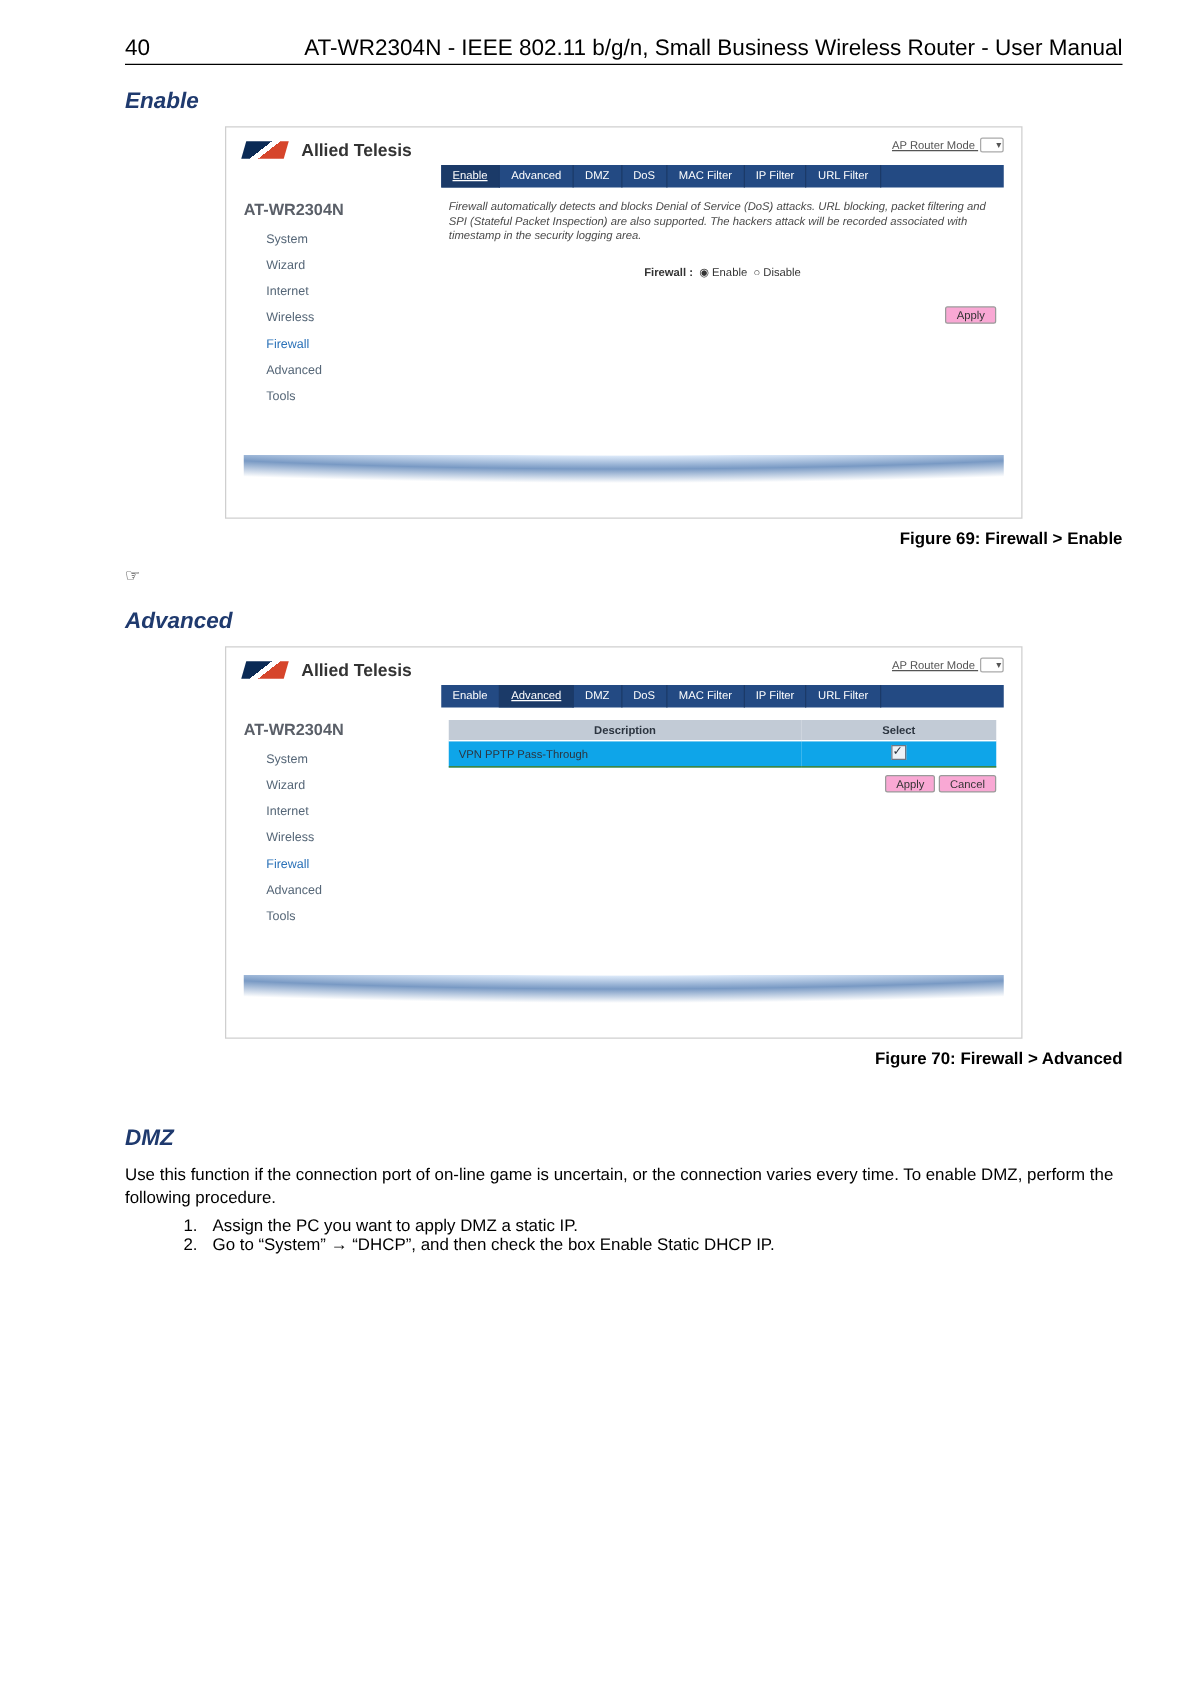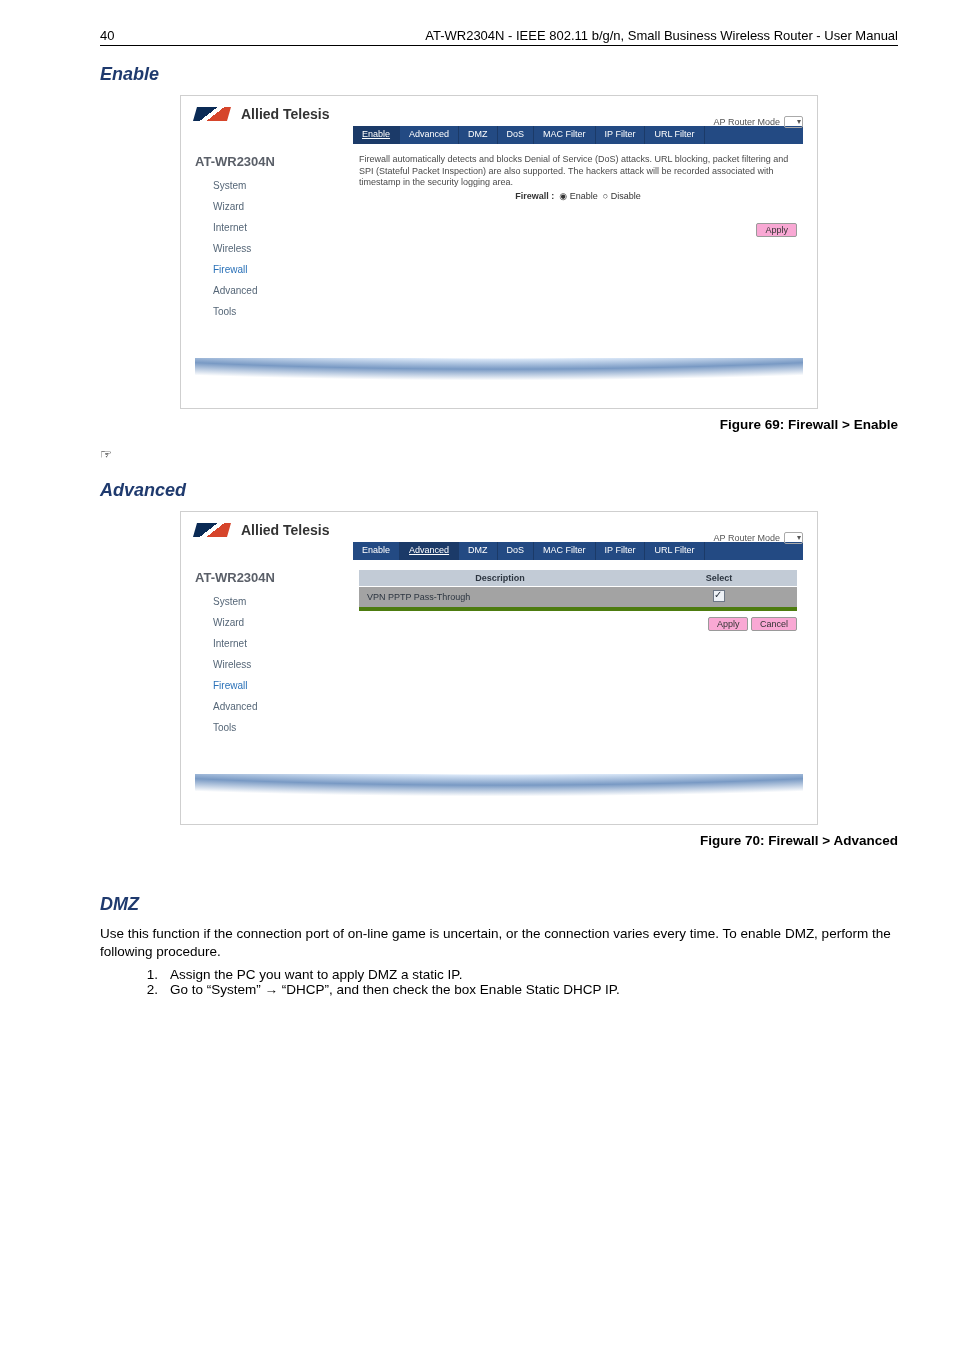--- a/index.html
+++ b/index.html
@@ -13,21 +13,21 @@
   }
   .page {
     width: 954px;
     min-height: 1350px;
     box-sizing: border-box;
     padding: 28px 56px 56px 100px;
   }
   .header-line {
     display: flex;
     justify-content: space-between;
-    font-size: 13px;
+    font-size: 18px;
     border-bottom: 1px solid #000;
     padding-bottom: 2px;
     margin-bottom: 14px;
   }
   .section-heading {
     font-style: italic;
     font-weight: bold;
     color: #1f3a6e;
     font-size: 18px;
     margin: 18px 0 10px 0;
@@ -69,23 +69,24 @@
     background: #fff;
     font-family: Tahoma, Arial, sans-serif;
     font-size: 10px;
     color: #333;
     padding: 10px 14px 22px 14px;
     position: relative;
   }
   .shot .mode-pill {
     position: absolute;
     right: 14px;
-    top: 20px;
+    top: 8px;
     font-size: 9px;
     color: #555;
+    text-decoration: underline;
   }
   .shot .mode-pill .dd {
     display: inline-block;
     border: 1px solid #aaa;
     padding: 0 10px 0 4px;
     border-radius: 2px;
     margin-left: 2px;
     position: relative;
   }
   .shot .mode-pill .dd:after {
@@ -142,21 +143,21 @@
     color: #567;
     font-size: 10px;
   }
   .shot .side .nav-item.current { color: #2a71b8; }
 
   .shot .pane {
     flex: 1;
     padding: 10px 6px 0 6px;
     font-size: 9px;
   }
-  .shot .pane .desc { color: #4a4a4a; line-height: 1.3; margin-bottom: 2px; }
+  .shot .pane .desc { color: #4a4a4a; line-height: 1.3; margin-bottom: 18px; font-style: italic; }
   .shot .pane .kv { text-align: center; }
   .shot .pane .kv b { font-weight: bold; }
   .shot .apply-btn, .shot .small-btn {
     display: inline-block;
     border: 1px solid #9a9a9a;
     border-radius: 2px;
     background: #f9a8d4;
     padding: 1px 8px;
     font-size: 9px;
     color: #333;
@@ -173,24 +174,24 @@
   
   .mini-table { border-collapse: collapse; width: 100%; font-size: 9px; }
   .mini-table th {
     background: #c2cbd6;
     color: #2c3540;
     padding: 3px 8px;
     font-weight: bold;
     border-bottom: 1px solid #fff;
   }
   .mini-table td {
-    background: #a3a3a3;
+    background: #0ea5e9;
     color: #2c3540;
     padding: 3px 8px;
-    border-bottom: 4px solid #4d7c0f;
+    border-bottom: 1px solid #4d7c0f;
   }
   .mini-table td.sel { text-align: center; width: 140px; }
   .chk {
     display: inline-block;
     width: 10px; height: 10px;
     border: 1px solid #6d7785;
     background: #eef2f7;
     position: relative;
   }
   .chk:after {

